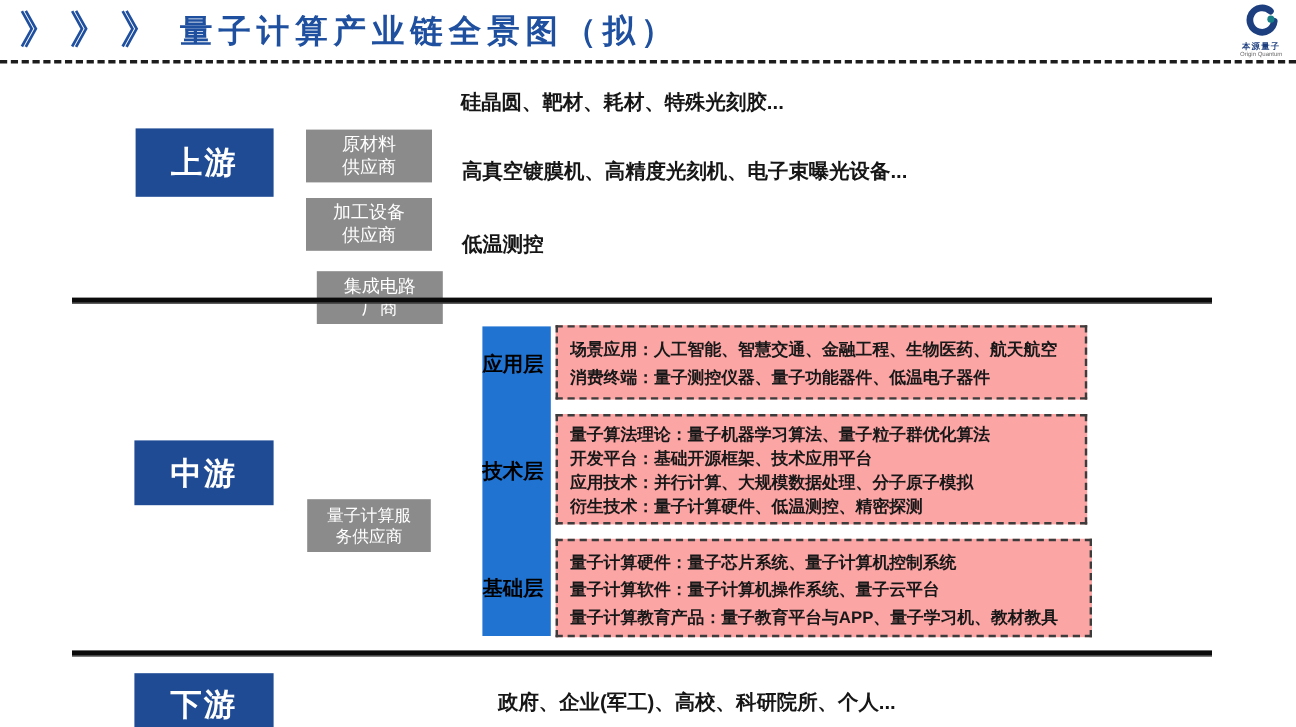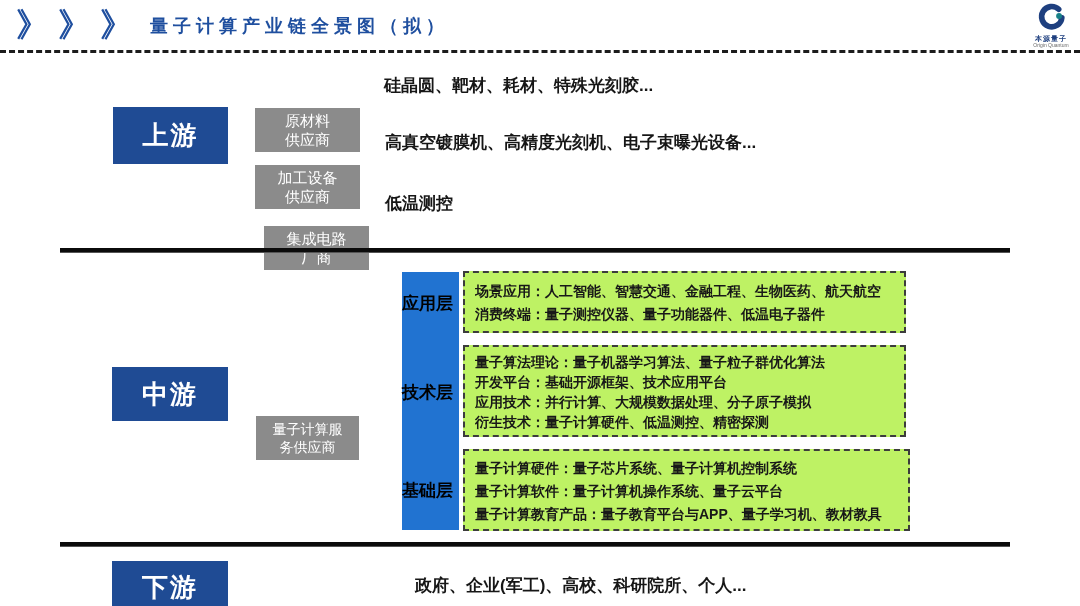--- a/index.html
+++ b/index.html
@@ -5,39 +5,39 @@
   html,body{margin:0;padding:0;background:#e9e9e9;}
   .slide{
     position:relative; width:1080px; height:606px; background:#ffffff;
     overflow:hidden; font-family:"Liberation Sans", sans-serif;
     color:#141414; margin:0 auto;
   }
   .abs{position:absolute;}
   
   .chevrons{left:16px; top:2px; font-size:33px; font-weight:bold;
     color:var(--title-blue); letter-spacing:9px; line-height:46px;}
-  .title{left:150px; top:8px; font-size:18px; font-weight:bold;
+  .title{left:150px; top:8px; font-size:27px; font-weight:bold;
     color:var(--title-blue); letter-spacing:5px; line-height:36px;}
   .logo{left:1024px; top:3px; width:54px; text-align:center; line-height:1;}
   .logo-name{font-size:7px; font-weight:bold; color:#1e3f7f; letter-spacing:1px; margin-top:1px;}
   .logo-sub{font-size:5px; color:#6a6a6a; margin-top:1px;}
   .top-dash{left:0; top:50px; width:1080px; border-top:3px dashed #1c1c1c;}
   
   .bluebox{background:var(--navy); color:#fff; display:flex; align-items:center;
     justify-content:center; font-weight:bold; font-size:26px; letter-spacing:2px;}
   .graybox{background:var(--gray); color:#fff; display:flex; flex-direction:column;
     align-items:center; justify-content:center; font-size:15px; line-height:19px;
     text-align:center; font-weight:500;margin-top:44px;}
   .desc{font-size:17px; font-weight:600; color:#161616; white-space:nowrap; line-height:22px;}
   .sep{background:#0b0b0b; height:4px; border-bottom:1px solid #555;}
   
   .vbar{left:402px; top:272px; width:57px; height:258px; background:var(--bar-blue);}
   .vbar-label{position:absolute; left:0; width:100%; text-align:left; color:#000000;
     font-size:17px; font-weight:700; white-space:nowrap;}
-  .dashbox{border:2px dashed #3c3c3c; background:#bef264; font-size:14px; font-weight:600;
+  .dashbox{border:2px dashed #3c3c3c; background:#fca5a5; font-size:14px; font-weight:600;
     color:#181818; white-space:nowrap; box-sizing:border-box;}
   .dashbox div{overflow:hidden;}
 </style>
 </head>
 <body>
 
 <div class="slide">
 
   <div class="abs chevrons">》》》</div>
   <div class="abs title">量子计算产业链全景图（拟）</div>

